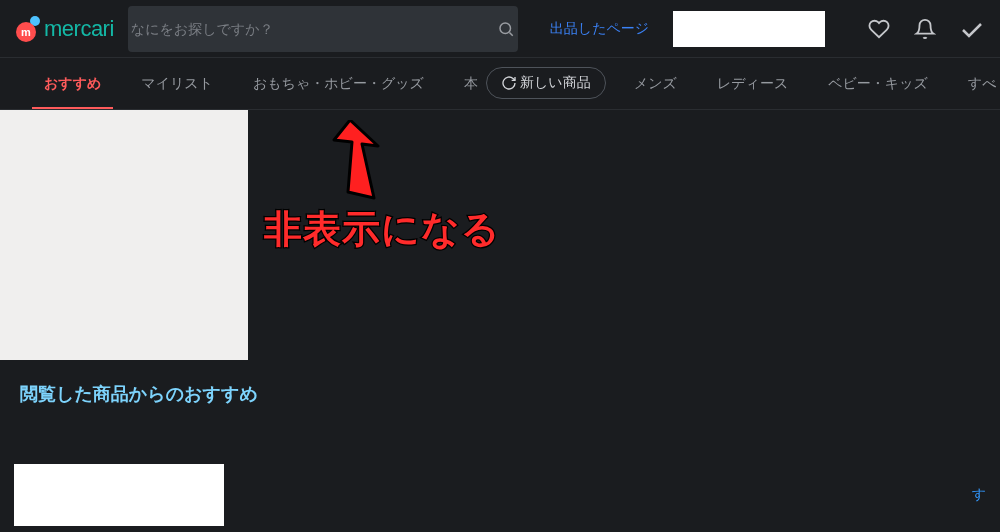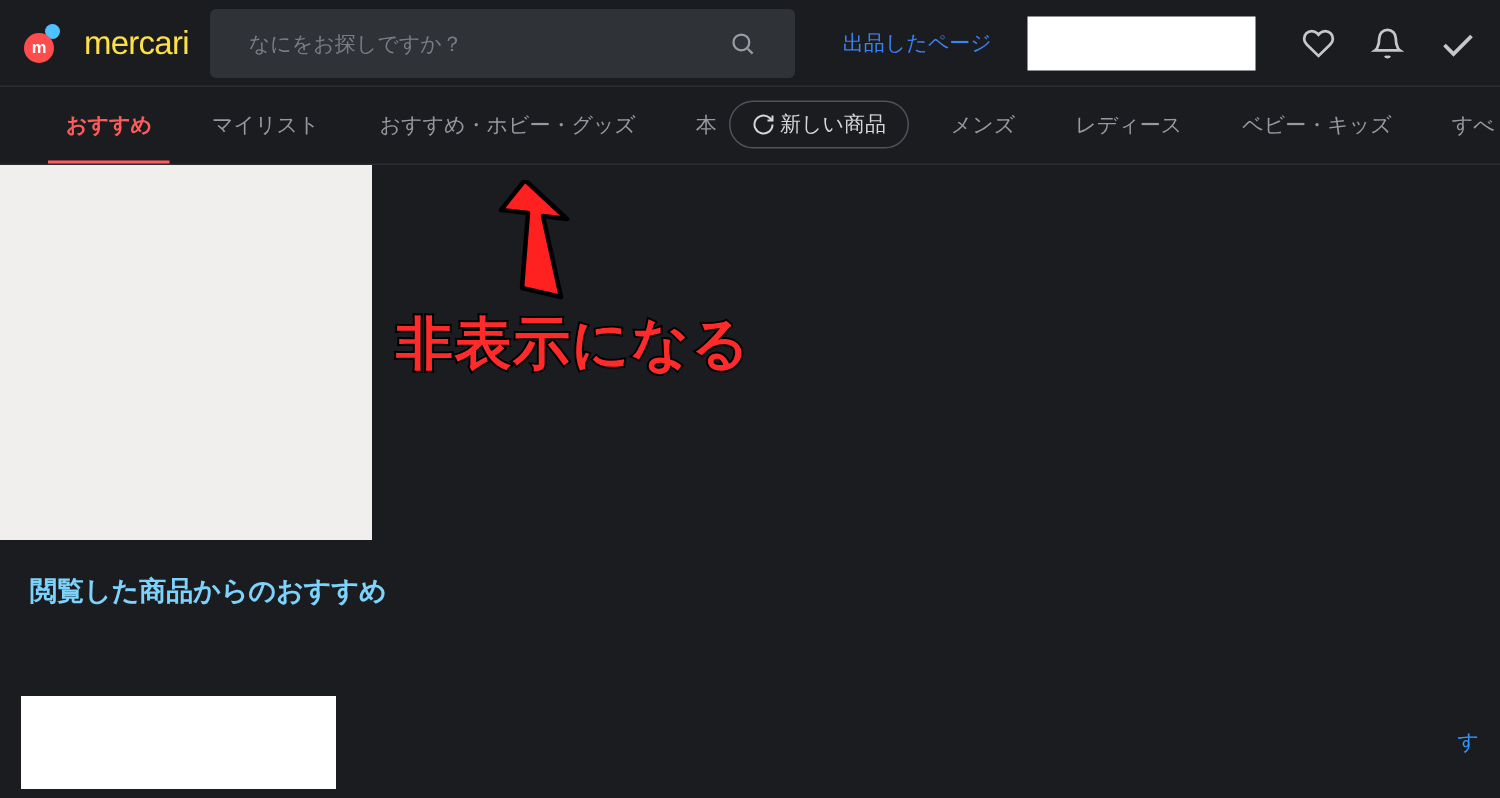--- a/index.html
+++ b/index.html
@@ -53,32 +53,31 @@
       display: flex;
       align-items: center;
       justify-content: center;
       color: #fff;
       font-size: 11px;
       font-weight: bold;
     }
     .logo-text {
       font-size: 22px;
       font-weight: 500;
-      color: #fde047;
+      color: #14b8a6;
       letter-spacing: -0.5px;
-      margin-left: 12px;
     }
     .search-box {
       flex: 0 0 390px;
       display: flex;
       align-items: center;
       background: #2f3338;
       border-radius: 4px;
       height: 46px;
-      padding: 0 26px;
+      padding: 0 3px;
     }
     .search-input {
       flex: 1;
       background: transparent;
       border: none;
       outline: none;
       color: #d0d0d0;
       font-size: 14px;
     }
     .search-input::placeholder { color: #7a7e84; }
@@ -248,21 +247,21 @@
       <svg width="24" height="24" viewBox="0 0 24 24" fill="none" stroke="currentColor" stroke-width="2.5">
         <polyline points="3 13 9 19 21 7"></polyline>
       </svg>
     </span>
   </div>
 </div>
 
 <div class="tabs">
   <div class="tab active">おすすめ</div>
   <div class="tab">マイリスト</div>
-  <div class="tab">おすすめ・ホビー・グッズ</div>
+  <div class="tab">おもちゃ・ホビー・グッズ</div>
   <div class="tab">本</div>
   <div class="tab" style="visibility:hidden;padding:0 58px"></div>
   <div class="tab">メンズ</div>
   <div class="tab">レディース</div>
   <div class="tab">ベビー・キッズ</div>
   <div class="tab">すべ</div>
 </div>
 
 <div class="pill">
   <svg width="16" height="16" viewBox="0 0 24 24" fill="none" stroke="currentColor" stroke-width="2">

